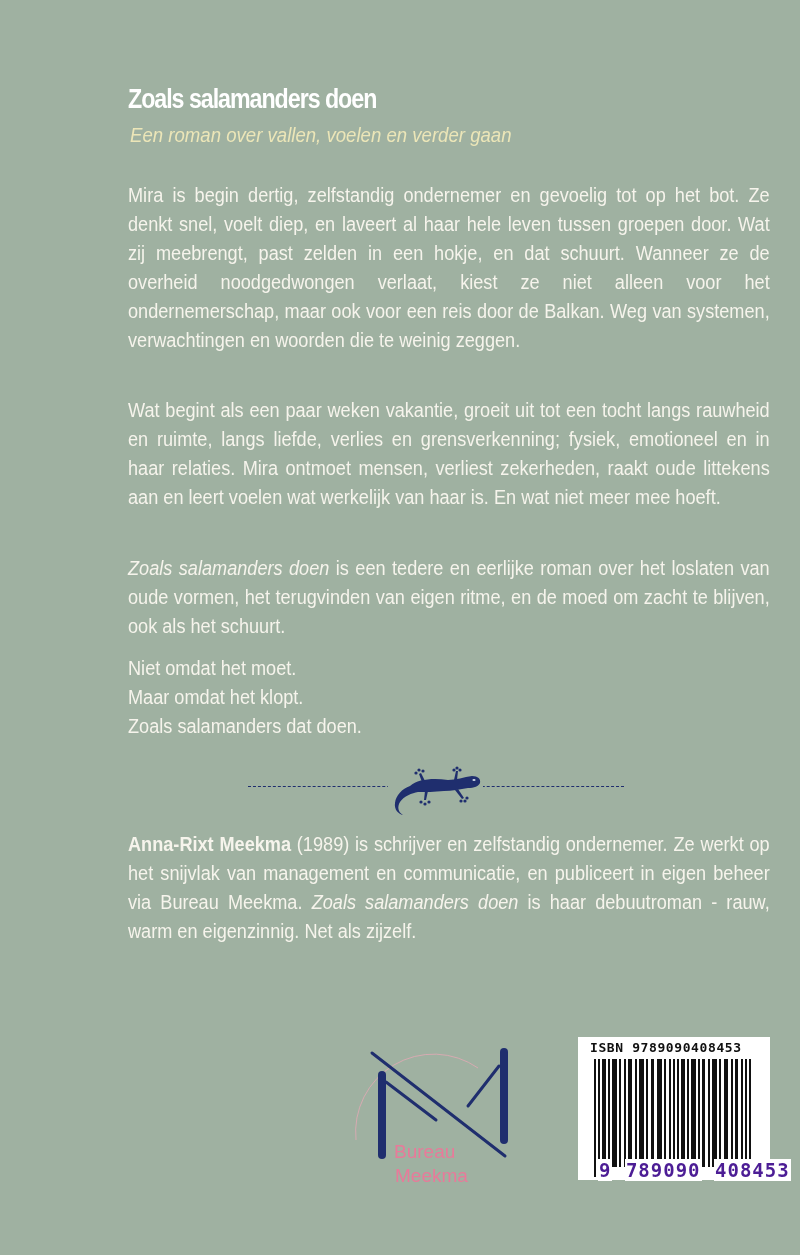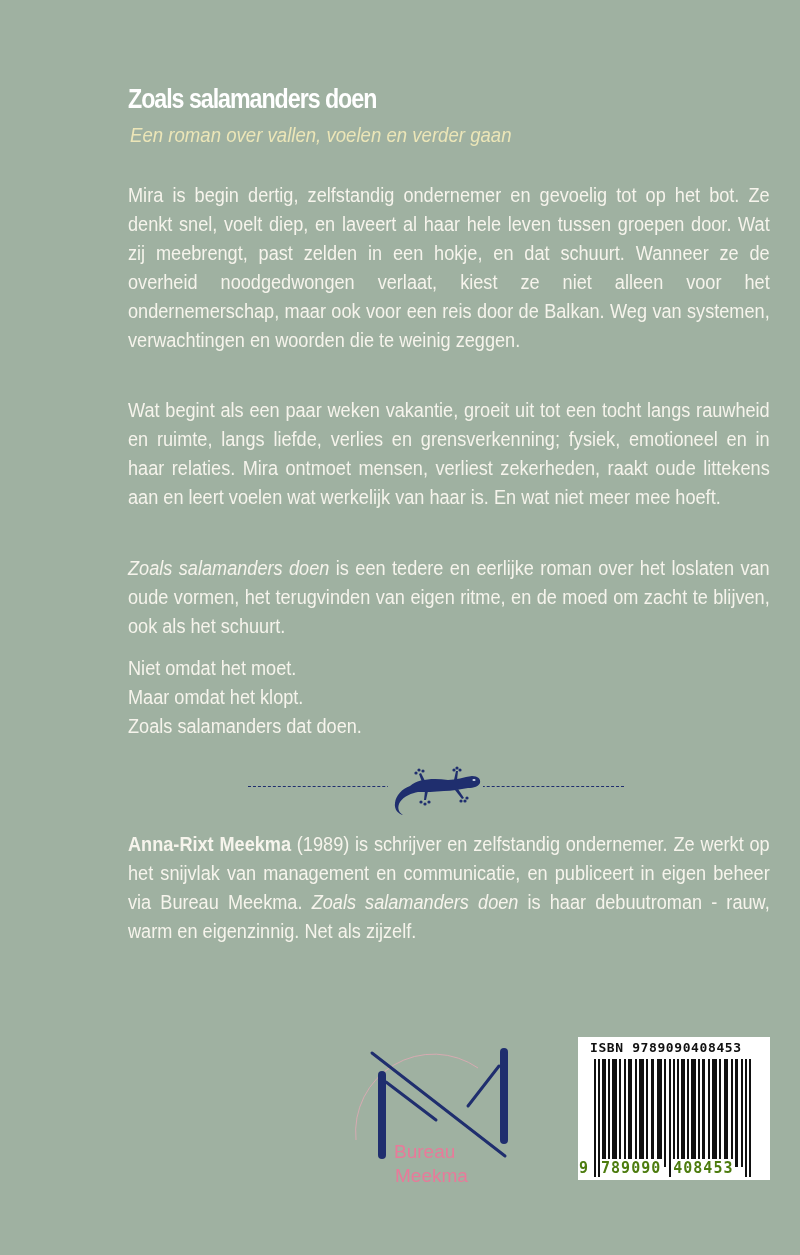--- a/index.html
+++ b/index.html
@@ -49,22 +49,22 @@
     background: #ffffff;
     text-align: center;
   }
   .isbn-top {
     position: absolute; left: 12px; top: 3px;
     font-family: "DejaVu Sans Mono", monospace; font-size: 13px; color: #111;
     letter-spacing: 0.6px; font-weight: bold; white-space: nowrap;
   }
   .bars { position: absolute; left: 16px; top: 22px; width: 160px; height: 118px; }
   .isbn-bottom {
-    position: absolute; left: 0; top: 122px;
-    font-family: "DejaVu Sans Mono", monospace; font-size: 15px; color: #4d7c0f;
+    position: absolute; left: 20px; top: 122px;
+    font-family: "DejaVu Sans Mono", monospace; font-size: 19px; color: #4c1d95;
     font-weight: bold; white-space: nowrap; letter-spacing: 1px;
   }
   .isbn-bottom span { background: #fff; padding: 0 1px; }
 </style>
 </head>
 <body>
 
 <div class="cover">
 
   <div class="title">Zoals salamanders doen</div>

